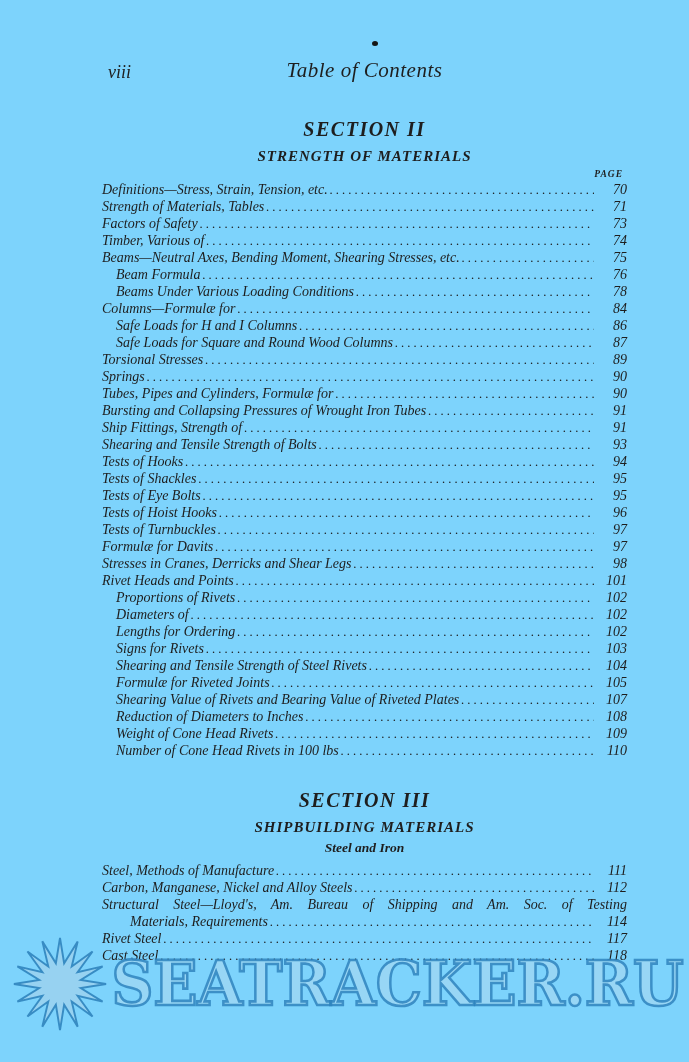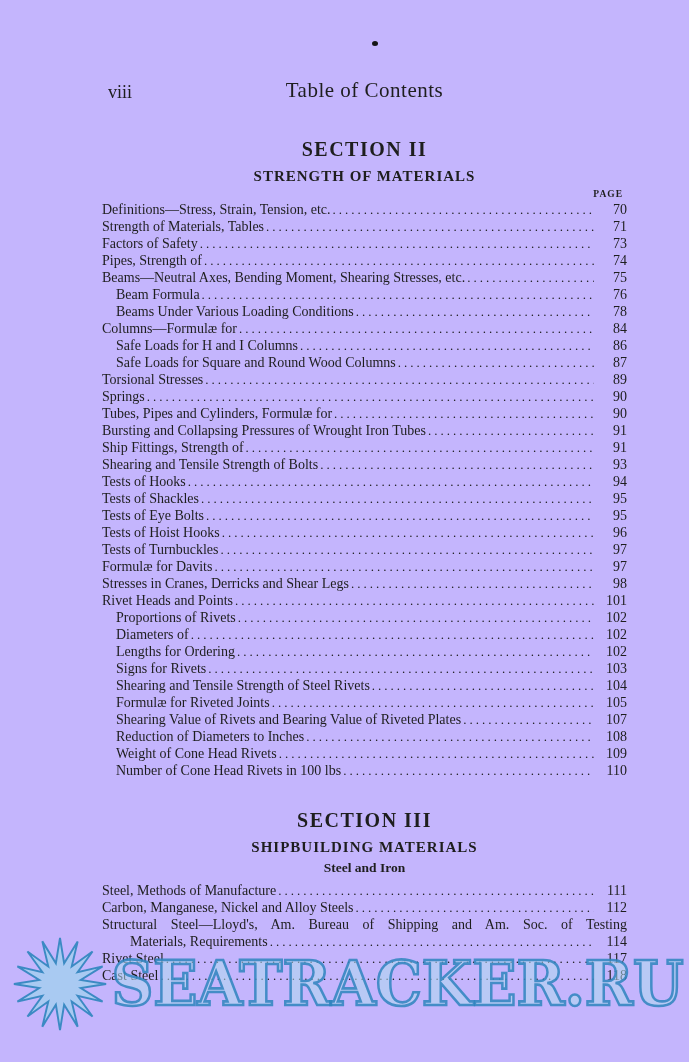--- a/index.html
+++ b/index.html
@@ -12,23 +12,24 @@
     height: 1062px;
     overflow: hidden;
     position: relative;
     font-family: "Liberation Serif", serif;
     color: #1e1e1e;
   }
   .page {
     position: relative;
     width: 689px;
     height: 1062px;
-    background: #c4b5fd;
+    background: #7dd3fc;
     box-sizing: border-box;
-    padding: 78px 62px 0 102px;
+    padding: 58px 62px 0 102px;
+    font-style: italic;
   }
   
   .page-header {
     position: relative;
     height: 30px;
     margin-bottom: 30px;
   }
   .folio {
     position: absolute;
     left: 6px;
@@ -168,21 +169,21 @@
     <span class="toc-title">Strength of Materials, Tables</span>
     <span class="leader"></span>
     <span class="toc-page">71</span>
   </div>
         <div class="toc-row">
     <span class="toc-title">Factors of Safety</span>
     <span class="leader"></span>
     <span class="toc-page">73</span>
   </div>
         <div class="toc-row">
-    <span class="toc-title">Pipes, Strength of</span>
+    <span class="toc-title">Timber, Various of</span>
     <span class="leader"></span>
     <span class="toc-page">74</span>
   </div>
         <div class="toc-row">
     <span class="toc-title">Beams—Neutral Axes, Bending Moment, Shearing Stresses, etc.</span>
     <span class="leader"></span>
     <span class="toc-page">75</span>
   </div>
         <div class="toc-row i1">
     <span class="toc-title">Beam Formula</span>

